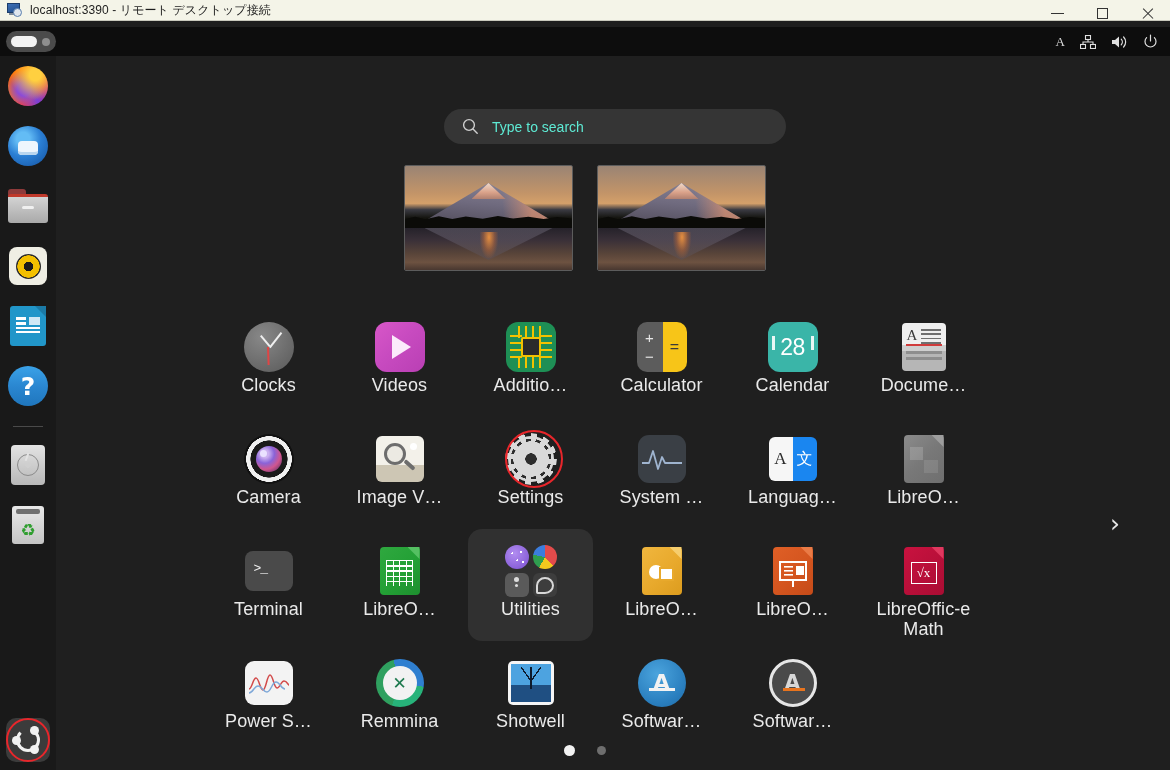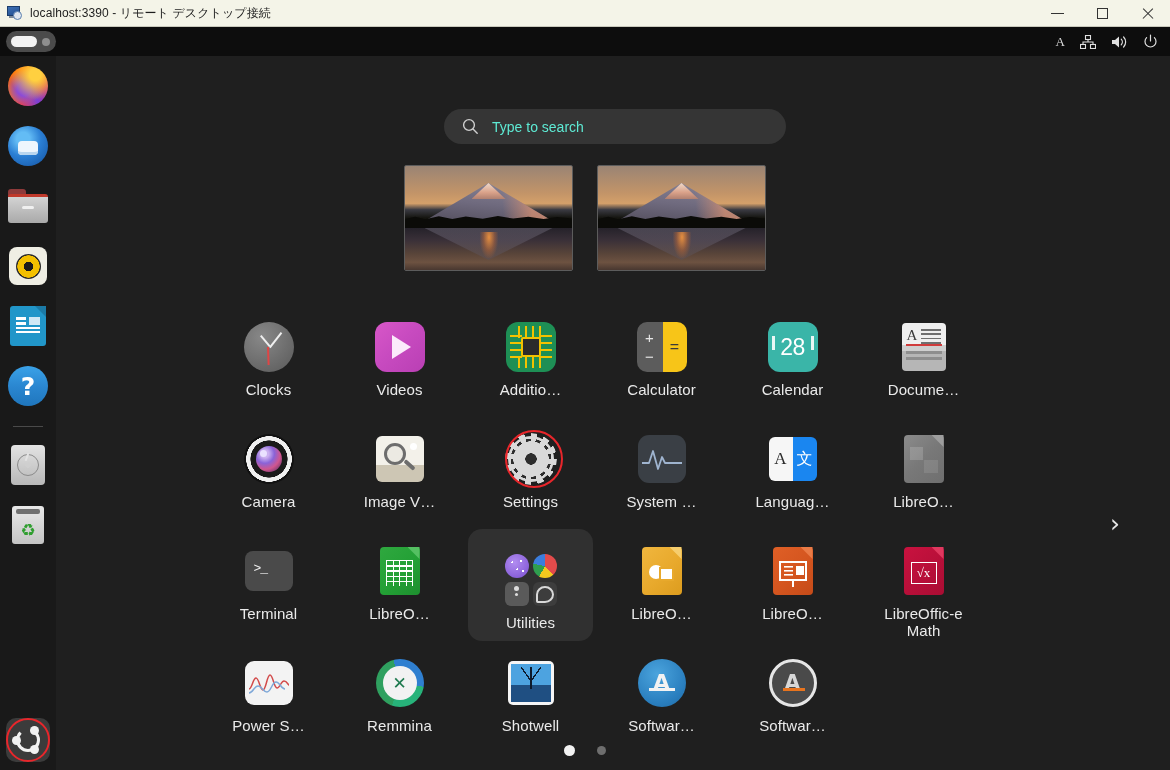--- a/index.html
+++ b/index.html
@@ -5,21 +5,21 @@
   * { box-sizing: border-box; margin: 0; padding: 0; }
   html, body {
     width: 1170px; height: 770px;
     font-family: "Liberation Sans", sans-serif;
     overflow: hidden; background: #1e1e1e;
   }
 
   
   #titlebar {
     position: absolute; top: 0; left: 0;
-    width: 1170px; height: 27px;
+    width: 1170px; height: 21px;
     background: #f4f4e8;
     border-bottom: 1px solid #c9c9bc;
     display: flex; align-items: center;
   }
   #tb-icon { width: 16px; height: 16px; margin-left: 7px; position: relative; flex: none; }
   #tb-icon .scr {
     position: absolute; left: 0; top: 1px; width: 13px; height: 10px;
     background: linear-gradient(160deg,#3d6fb5 0%,#23508f 100%);
     border: 1px solid #1b3c6b;
   }
@@ -266,27 +266,27 @@
   
   #grid {
     position: absolute; left: 196px; top: 278px; width: 800px;
     display: grid; grid-template-columns: repeat(6, 125px); column-gap: 6px;
     row-gap: 0px; justify-content: center;
   }
   .app {
     width: 125px; height: 112px; border-radius: 14px; position: relative;
     display: flex; flex-direction: column; align-items: center; padding-top: 14px;
   }
-  .app.folder { background: #303030; justify-content: center; }
+  .app.folder { background: #303030; }
   .app .ibox {
     width: 56px; height: 56px; display: flex; align-items: center; justify-content: center;
     position: relative;
   }
   .app .lbl {
-    margin-top: 7px; font-size: 15px; color: #eaeaea; text-align: center;
+    font-size: 18px; color: #eaeaea; text-align: center;
     line-height: 1.13; width: 112px; letter-spacing: .1px;
   }
 
   
   .i-clocks {
     width: 50px; height: 50px; border-radius: 50%;
     background: radial-gradient(circle at 36% 30%, #888, #676767 70%, #5a5a5a);
     position: relative;
   }
   .i-clocks .h, .i-clocks .m, .i-clocks .s { position: absolute; left: 50%; top: 50%; transform-origin: 0 0; }

